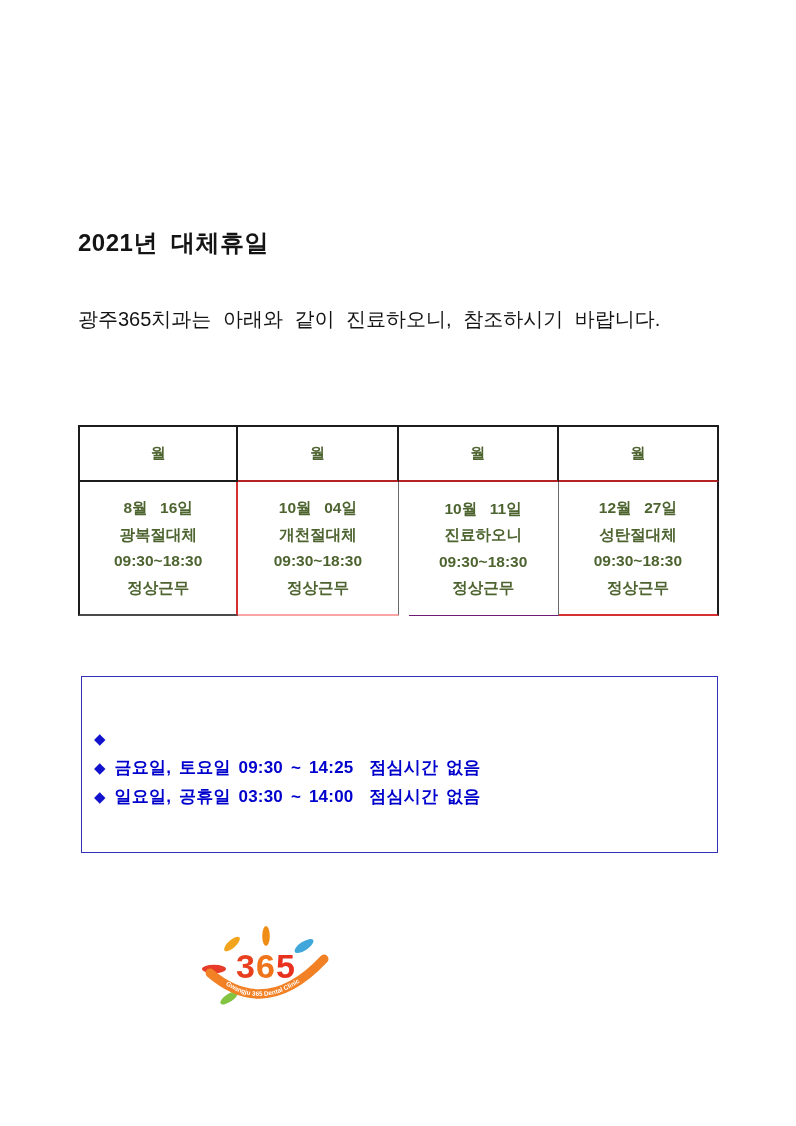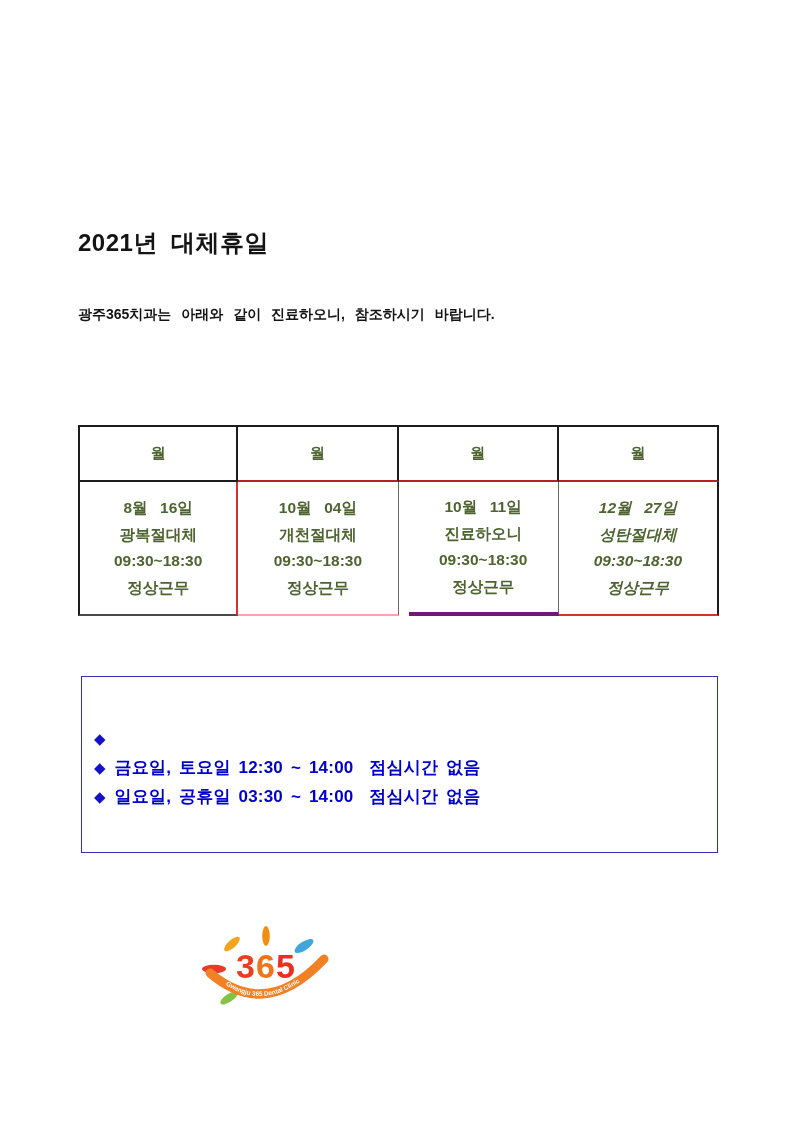--- a/index.html
+++ b/index.html
@@ -20,22 +20,22 @@
     font-size: 24px;
     font-weight: bold;
     color: #141414;
     letter-spacing: 0.5px;
     word-spacing: 6px;
   }
   .subtitle {
     position: absolute;
     left: 78px;
     top: 306px;
-    font-size: 14px;
-    font-weight: bold;
+    font-size: 20px;
+    font-weight: normal;
     color: #141414;
     word-spacing: 6px;
   }
   
   .holiday-table {
     position: absolute;
     left: 78px;
     top: 425px;
     width: 641px;
     height: 191px;
@@ -52,22 +52,22 @@
     font-weight: bold;
     background: #ffffff;
   }
   .th { font-size: 15px; border-top: 2px solid #1c1c1c; border-right: 2px solid #1c1c1c; }
   .th1 { border-left: 2px solid #1c1c1c; border-bottom: 2px solid #1c1c1c; }
   .th2, .th3, .th4 { border-bottom: 2px solid #b52222; }
   .tb { font-size: 15.5px; }
   .tb .tline { line-height: 26.5px; white-space: pre; word-spacing: 2px; }
   .tb1 { border-left: 2px solid #1c1c1c; border-right: 2px solid #d63030; border-bottom: 2px solid #4a4a4a; }
   .tb2 { border-right: 1.5px solid #6b6b6b; border-bottom: 2px solid #fca5a5; }
-  .tb3 { border-right: 1.5px solid #6b6b6b; border-bottom: 4px solid #701a75; margin-left: 10px; }
-  .tb4 { border-right: 2px solid #1c1c1c; border-bottom: 2px solid #d63030; font-style: italic; }
+  .tb3 { border-right: 1.5px solid #6b6b6b; border-bottom: 1px solid #701a75; margin-left: 10px; }
+  .tb4 { border-right: 2px solid #1c1c1c; border-bottom: 2px solid #d63030; }
   
   .notes-box {
     position: absolute;
     left: 81px;
     top: 676px;
     width: 637px;
     height: 177px;
     border: 1.6px solid #3030b8;
     padding: 47px 10px 0 11px;
     background: #ffffff;
@@ -154,21 +154,21 @@
       <div class="tline">정상근무</div>
     </div>
   </div>
 
   <div class="notes-box">
     <div class="note-row">
       <span class="note-marker">◆</span>
     </div>
     <div class="note-row">
       <span class="note-marker">◆</span>
-      <span class="note-text">금요일, 토요일 12:30 ~ 14:00  점심시간 없음</span>
+      <span class="note-text">금요일, 토요일 09:30 ~ 14:25  점심시간 없음</span>
     </div>
     <div class="note-row">
       <span class="note-marker">◆</span>
       <span class="note-text">일요일, 공휴일 03:30 ~ 14:00  점심시간 없음</span>
     </div>
   </div>
 
   <div class="logo">
     <svg class="logo-icon" width="140" height="104" viewBox="0 0 140 104" xmlns="http://www.w3.org/2000/svg">
       <defs>

